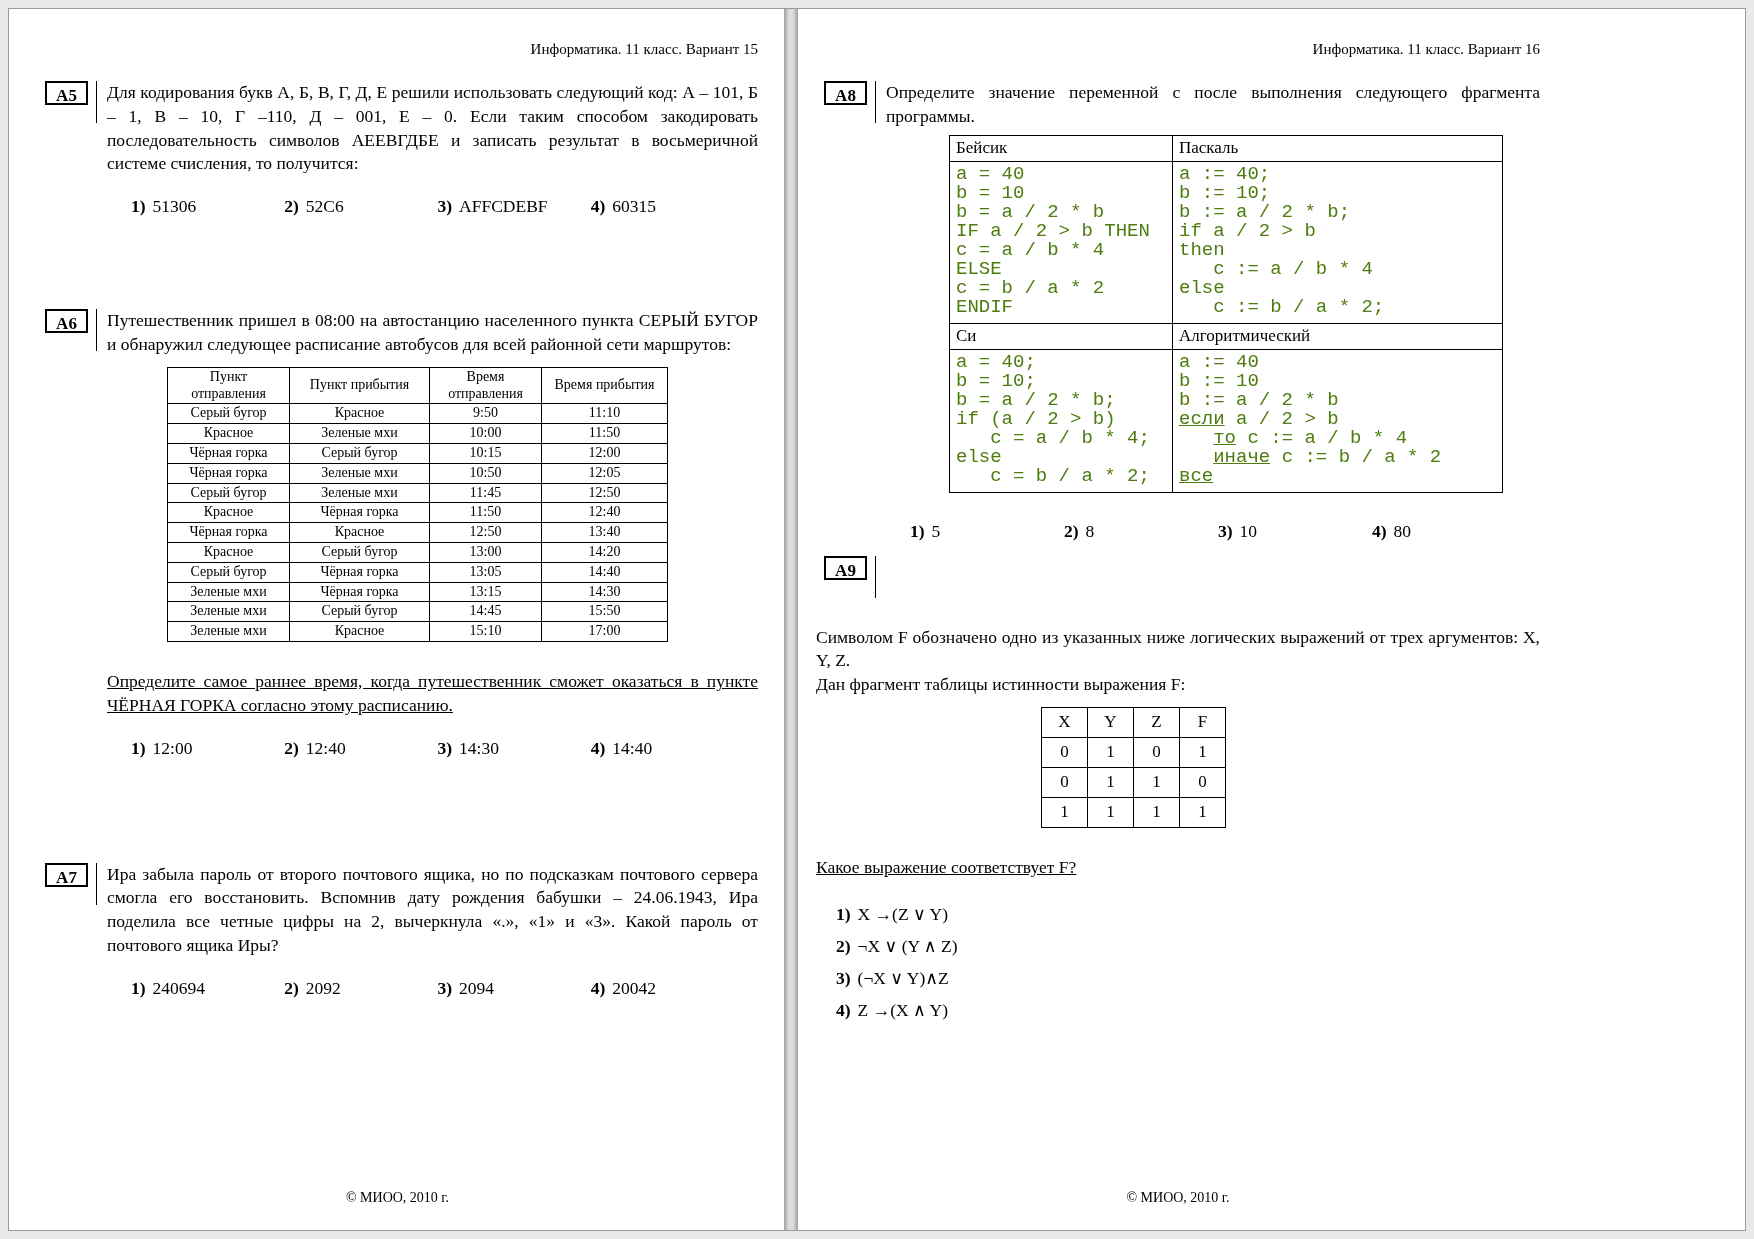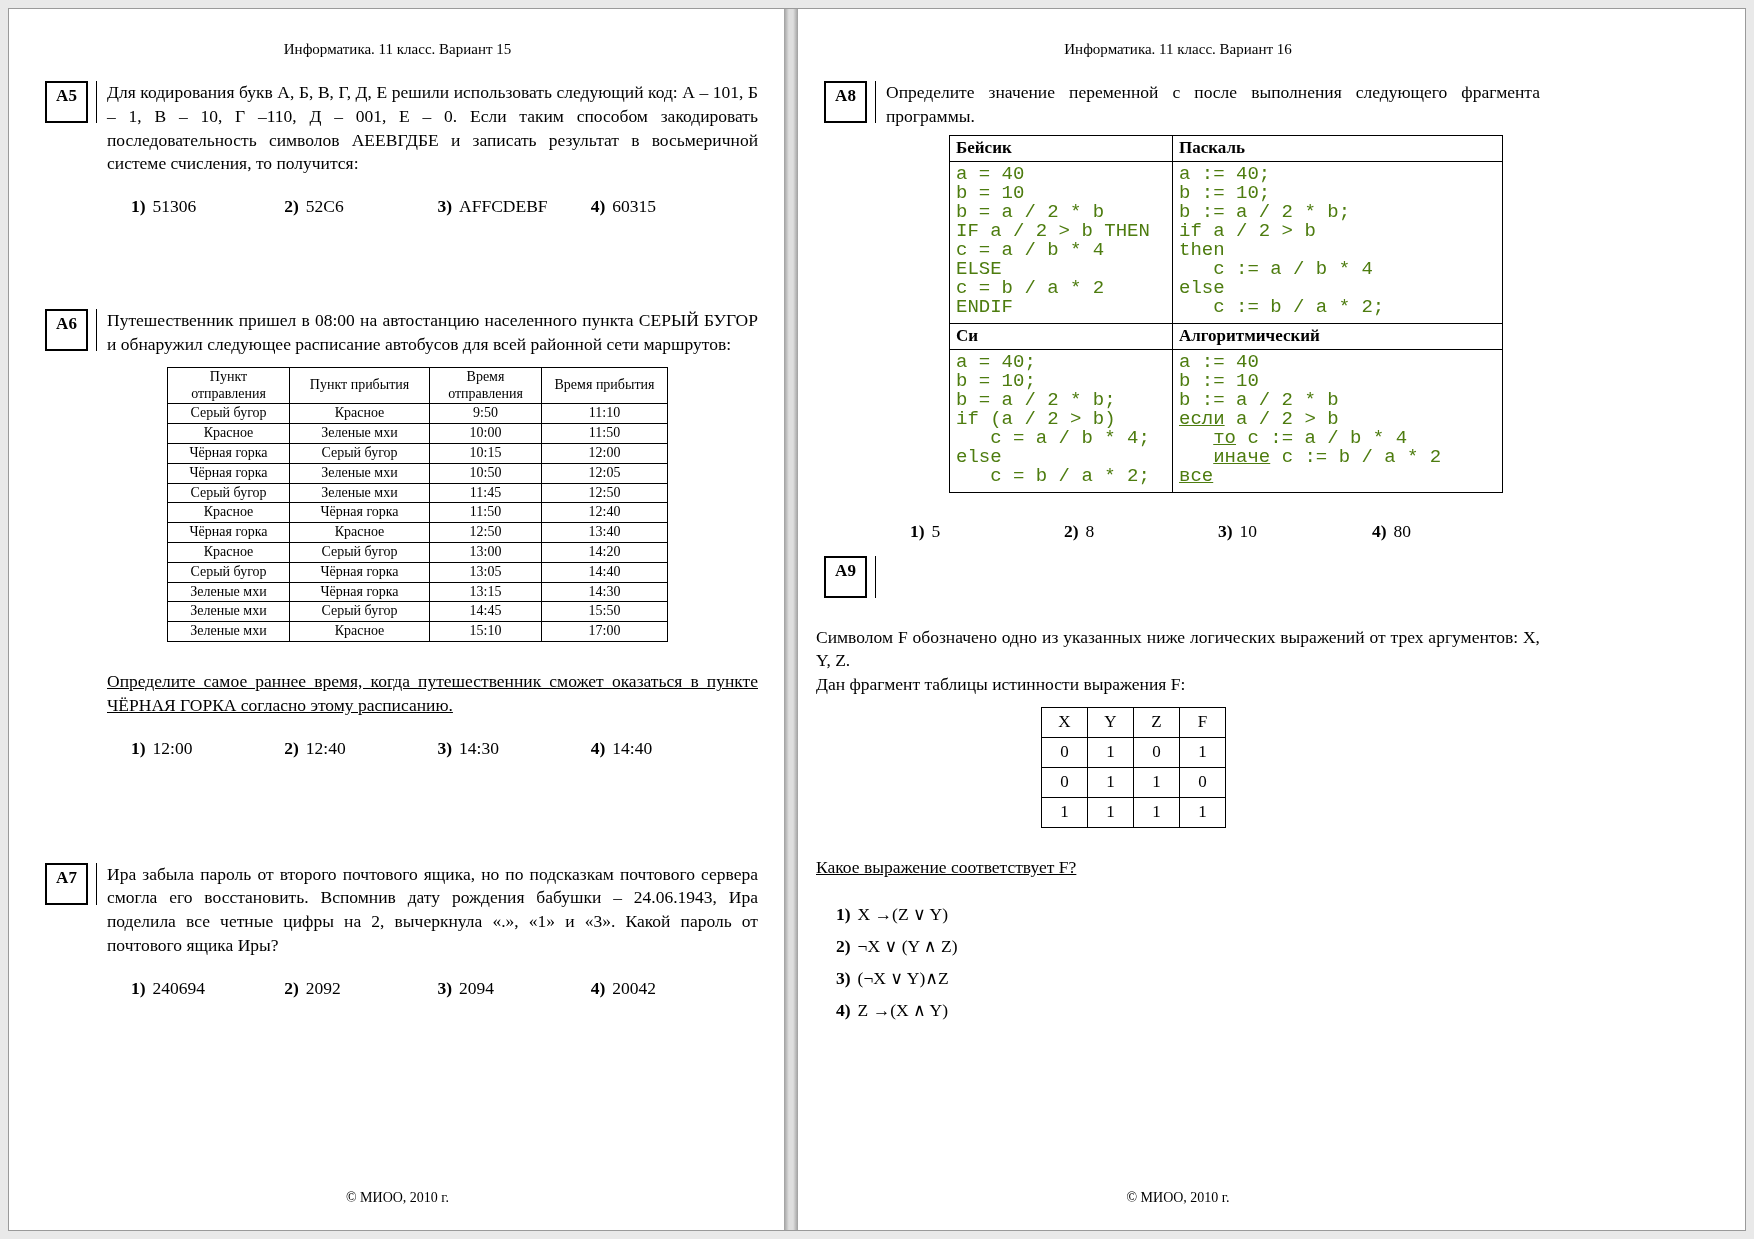--- a/index.html
+++ b/index.html
@@ -5,44 +5,44 @@
   * { margin:0; padding:0; box-sizing:border-box; }
   html,body { width:1754px; height:1239px; }
   body { background:#e9e9e9; font-family:"Liberation Serif", serif; color:#000; position:relative; }
   .spread { position:absolute; left:8px; top:8px; right:8px; bottom:8px;
             background:#fff; border:1px solid #9a9a9a; display:flex; overflow:hidden; }
   .page { position:relative; height:100%; display:flex; flex-direction:column; background:#fff; }
   .page-left  { width:775px; padding:30px 26px 0 28px; }
   .page-right { flex:1; padding:30px 205px 0 18px; }
   .page-divider { flex:0 0 14px; height:100%;
             background:linear-gradient(90deg,#9f9f9f,#dedede 35%,#dedede 65%,#9f9f9f); }
-  .page-header { display:flex; justify-content:center; font-size:15px; line-height:20px; }
+  .page-header { display:flex; justify-content:flex-end; font-size:15px; line-height:20px; }
 
   .question { display:flex; margin-top:22px; }
   .qlabel { flex:0 0 70px; padding-left:8px; display:flex; align-items:flex-start; }
-  .qbox { display:inline-block; width:43px; height:42px; border:2px solid #000;
+  .qbox { display:inline-block; width:43px; height:24px; border:2px solid #000;
           font-weight:bold; font-size:17px; text-align:center; line-height:25px; }
   .qrule { width:1px; height:42px; background:#000; margin-left:8px; }
   .qbody { flex:1; min-width:0; }
   .qtext { font-size:17.5px; line-height:1.36; text-align:justify; }
   .para-gap { margin-top:28px;text-decoration:underline; }
 
   .options-row { display:flex; margin-top:20px; padding-left:24px; padding-right:14px; }
   .options-row .option { flex:1; font-size:17.5px; white-space:nowrap; }
   .opt-num { font-weight:bold; margin-right:7px; }
 
   
   .schedule { border-collapse:collapse; margin:10px 0 0 60px; font-size:14px; table-layout:fixed; }
   .schedule th, .schedule td { border:1px solid #000; padding:1px 4px; text-align:center;
           font-weight:normal; line-height:1.2; overflow:hidden; }
 
   
   .code-table { border-collapse:collapse; margin:6px 0 0 63px; table-layout:fixed; }
   .code-table td { border:1px solid #000; vertical-align:top; }
-  .lang-header { font-weight:bold; font-size:17px; padding:2px 6px 3px; }
+  .lang-header { font-weight:normal; font-size:17px; padding:2px 6px 3px; }
   .code-cell { padding:3px 6px 6px; }
   .code-line { font-family:"Liberation Mono","DejaVu Sans Mono",monospace; font-size:19px;
           line-height:19px; color:#4d7c0f; white-space:pre; }
 
   
   .truth { border-collapse:collapse; margin:10px 0 0 225px; }
   .truth th, .truth td { border:1px solid #000; width:46px; height:30px; text-align:center;
           font-size:17px; font-weight:normal; }
 
   .options-list { margin-top:24px; padding-left:20px; }

